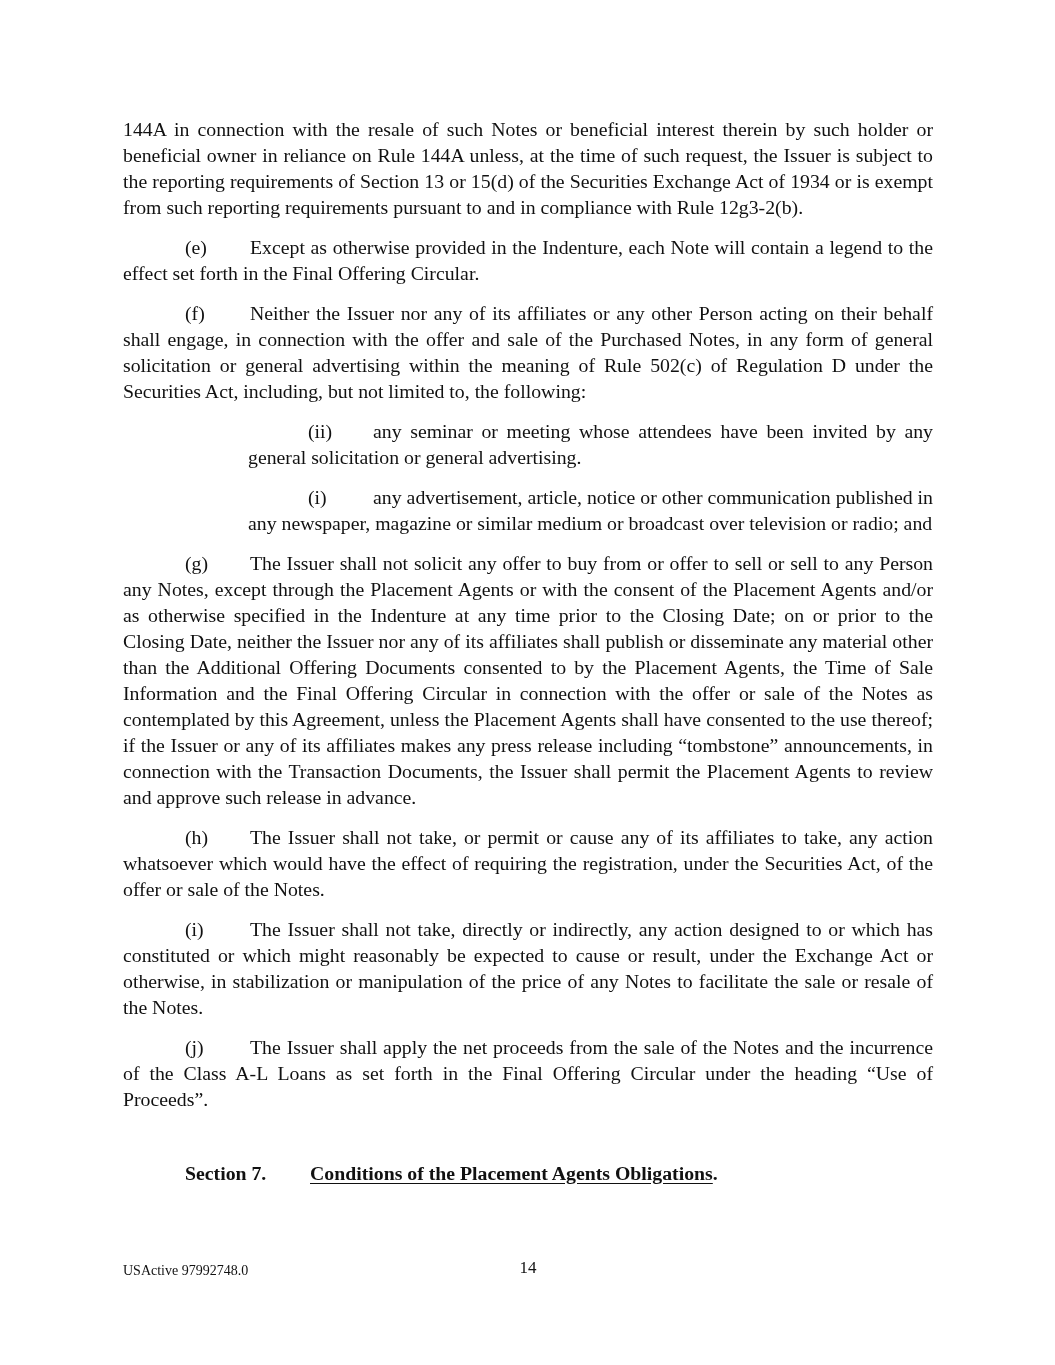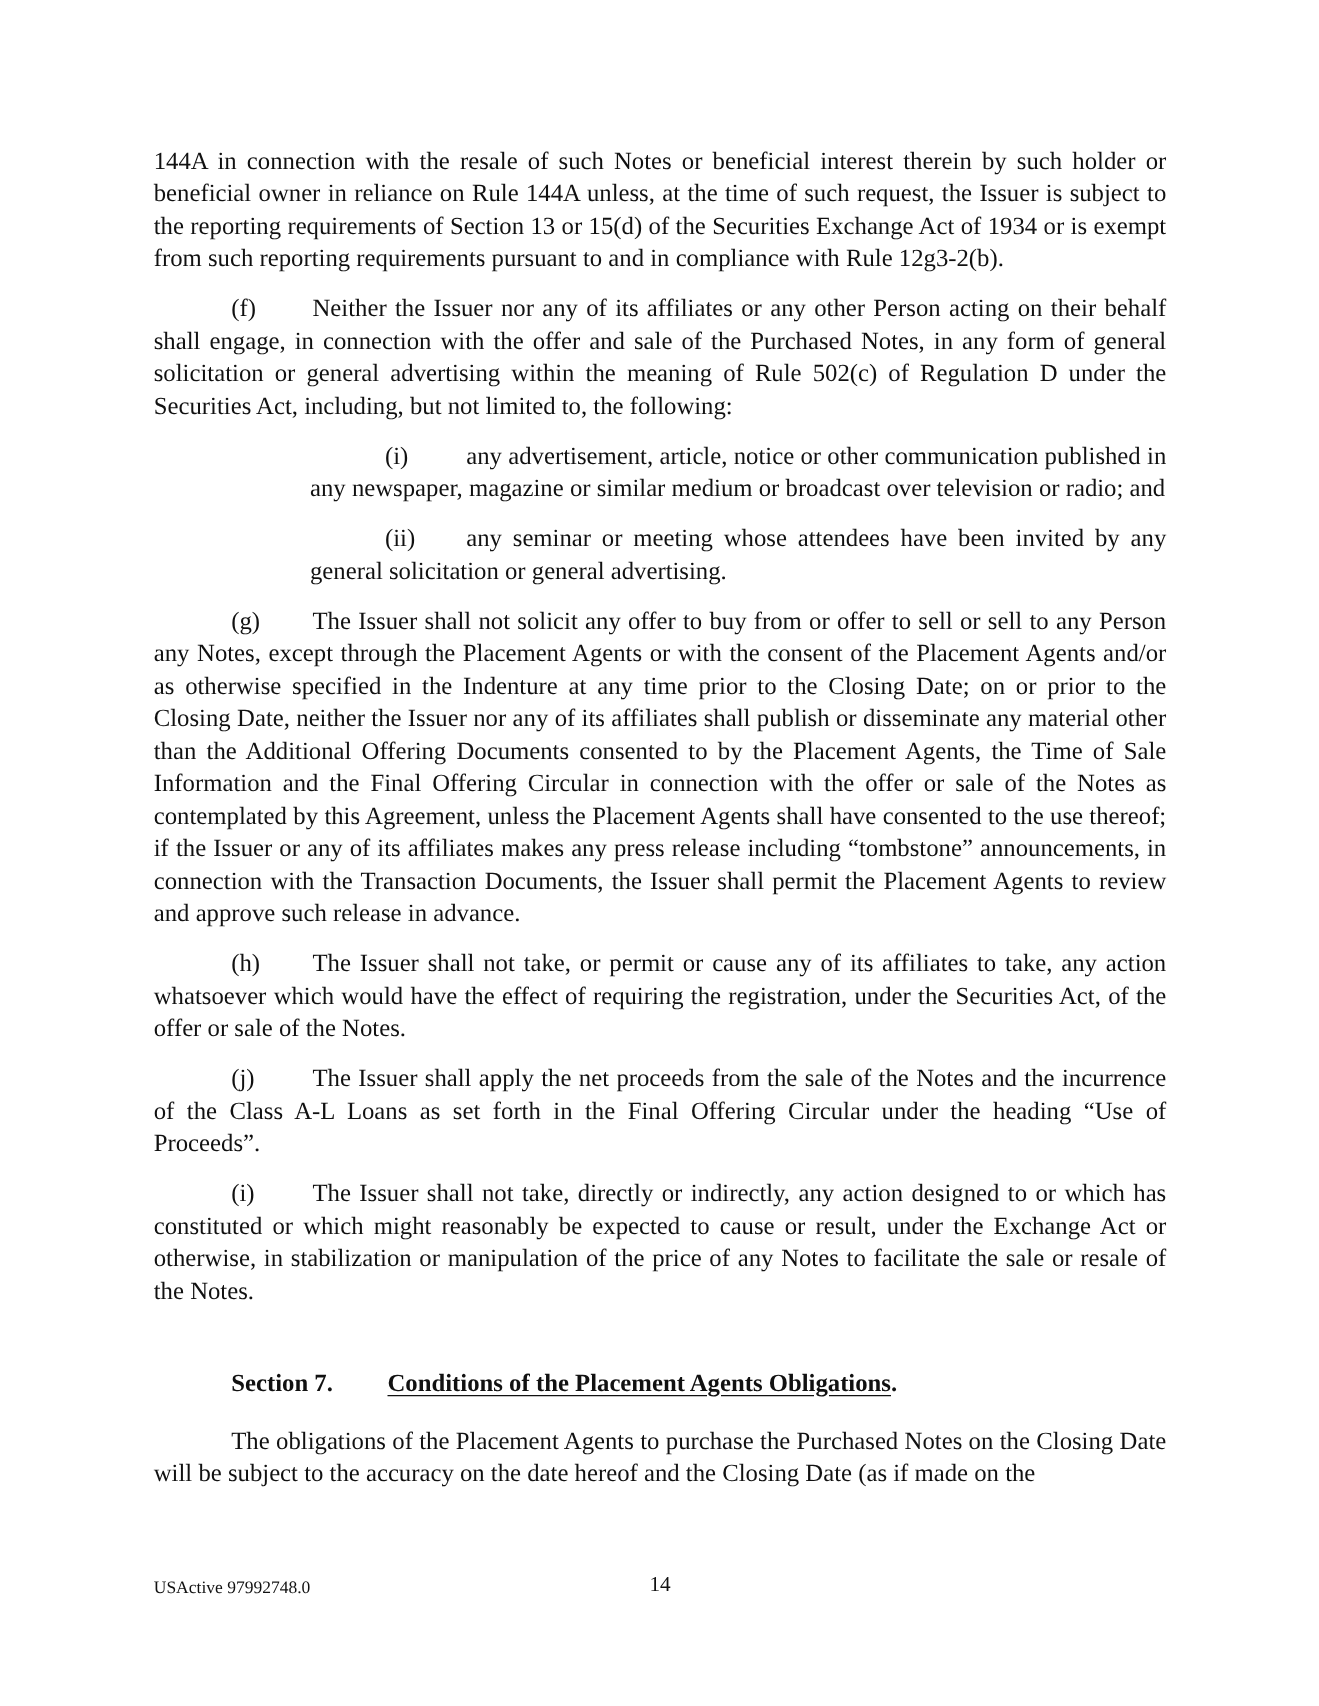--- a/index.html
+++ b/index.html
@@ -68,36 +68,36 @@
   }
 </style>
 </head>
 <body>
 
 <div class="page">
   <div class="content">
 
     <p class="para">144A in connection with the resale of such Notes or beneficial interest therein by such holder or beneficial owner in reliance on Rule 144A unless, at the time of such request, the Issuer is subject to the reporting requirements of Section 13 or 15(d) of the Securities Exchange Act of 1934 or is exempt from such reporting requirements pursuant to and in compliance with Rule 12g3-2(b).</p>
 
+    <p class="para indent"><span class="plabel">(e)</span><span>Except as otherwise provided in the Indenture, each Note will contain a legend to the effect set forth in the Final Offering Circular.</span></p>
 
     <p class="para indent"><span class="plabel">(f)</span><span>Neither the Issuer nor any of its affiliates or any other Person acting on their behalf shall engage, in connection with the offer and sale of the Purchased Notes, in any form of general solicitation or general advertising within the meaning of Rule 502(c) of Regulation D under the Securities Act, including, but not limited to, the following:</span></p>
 
+    <p class="para sub"><span class="plabel">(ii)</span><span>any seminar or meeting whose attendees have been invited by any general solicitation or general advertising.</span></p>
+
     <p class="para sub"><span class="plabel">(i)</span><span>any advertisement, article, notice or other communication published in any newspaper, magazine or similar medium or broadcast over television or radio; and</span></p>
-
-    <p class="para sub"><span class="plabel">(ii)</span><span>any seminar or meeting whose attendees have been invited by any general solicitation or general advertising.</span></p>
 
     <p class="para indent"><span class="plabel">(g)</span><span>The Issuer shall not solicit any offer to buy from or offer to sell or sell to any Person any Notes, except through the Placement Agents or with the consent of the Placement Agents and/or as otherwise specified in the Indenture at any time prior to the Closing Date; on or prior to the Closing Date, neither the Issuer nor any of its affiliates shall publish or disseminate any material other than the Additional Offering Documents consented to by the Placement Agents, the Time of Sale Information and the Final Offering Circular in connection with the offer or sale of the Notes as contemplated by this Agreement, unless the Placement Agents shall have consented to the use thereof; if the Issuer or any of its affiliates makes any press release including “tombstone” announcements, in connection with the Transaction Documents, the Issuer shall permit the Placement Agents to review and approve such release in advance.</span></p>
 
     <p class="para indent"><span class="plabel">(h)</span><span>The Issuer shall not take, or permit or cause any of its affiliates to take, any action whatsoever which would have the effect of requiring the registration, under the Securities Act, of the offer or sale of the Notes.</span></p>
 
+    <p class="para indent"><span class="plabel">(i)</span><span>The Issuer shall not take, directly or indirectly, any action designed to or which has constituted or which might reasonably be expected to cause or result, under the Exchange Act or otherwise, in stabilization or manipulation of the price of any Notes to facilitate the sale or resale of the Notes.</span></p>
+
     <p class="para indent"><span class="plabel">(j)</span><span>The Issuer shall apply the net proceeds from the sale of the Notes and the incurrence of the Class A-L Loans as set forth in the Final Offering Circular under the heading “Use of Proceeds”.</span></p>
-
-    <p class="para indent"><span class="plabel">(i)</span><span>The Issuer shall not take, directly or indirectly, any action designed to or which has constituted or which might reasonably be expected to cause or result, under the Exchange Act or otherwise, in stabilization or manipulation of the price of any Notes to facilitate the sale or resale of the Notes.</span></p>
 
     <p class="para indent section-head"><span class="plabel">Section 7.</span><span class="stitle">Conditions of the Placement Agents Obligations</span><span>.</span></p>
 
-    <p class="para indent last-para">The obligations of the Placement Agents to purchase the Purchased Notes on the Closing Date will be subject to the accuracy on the date hereof and the Closing Date (as if made on the</p>
 
   </div>
 
   <span class="footer-left">USActive 97992748.0</span>
   <div class="page-num">14</div>
 </div>
 
 </body></html>

